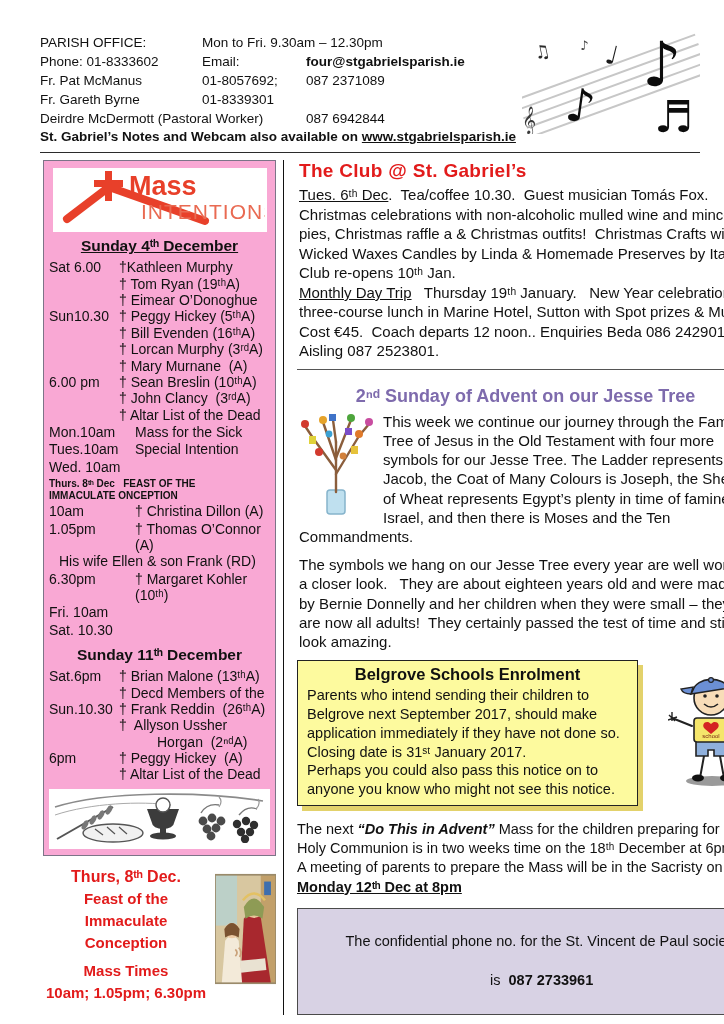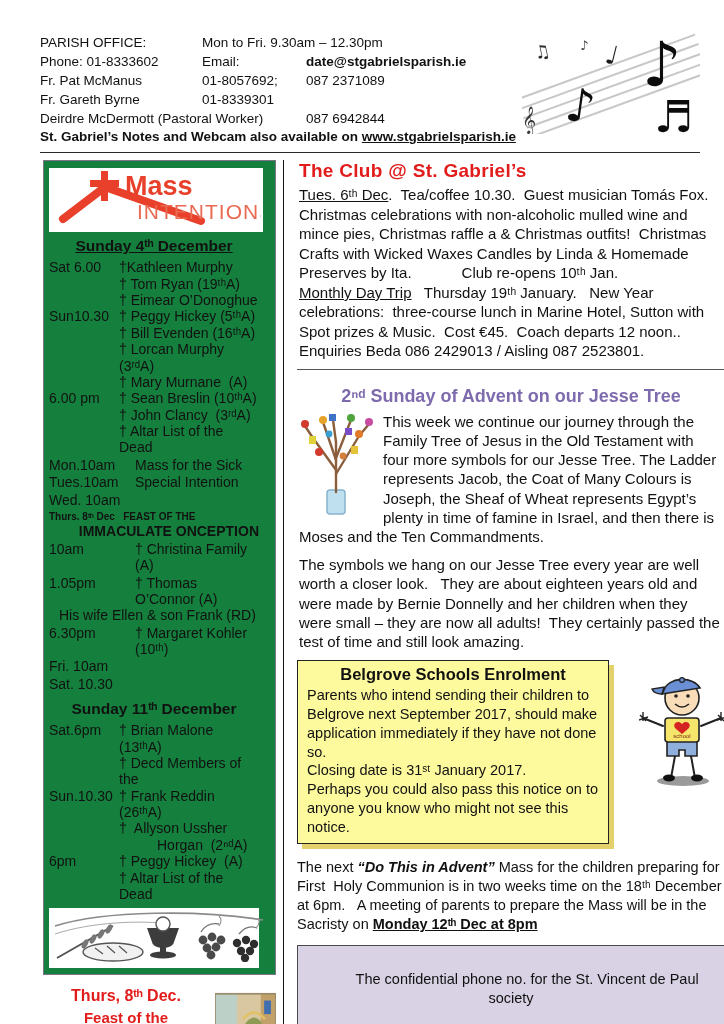--- a/index.html
+++ b/index.html
@@ -24,29 +24,29 @@
   .hdr-notes .url { text-decoration:underline; }
   .music-art { width:178px; height:110px; flex:none; margin-top:-4px; }
   .header-rule { border:none; border-top:1.6px solid #2b2b2b; margin:5px 0 7px 0; }
 
   
   .main { display:flex; align-items:flex-start; }
   .left-col { width:243px; flex:none; padding-right:7px; }
   .right-col { flex:1; border-left:1.5px solid #111; padding-left:13px; min-height:770px; }
 
   
-  .mi-box { background:#15803d; border:1.6px solid #7d7488; padding:7px 16px 6px 5px; margin-left:3px; }
+  .mi-box { background:#f9a8d4; border:1.6px solid #7d7488; padding:7px 5px 6px 5px; margin-left:3px; }
   .mi-logo-wrap { background:#fff; margin:0 auto 5px auto; width:214px; padding:1px 0; }
   .mi-title { font-weight:bold; text-decoration:underline; text-align:center; font-size:15.5px; margin:3px 0 4px 0; }
   .mi-title2 { font-weight:bold; text-align:center; font-size:15.5px; margin:8px 0 4px 0; }
   .mi-row { display:grid; grid-template-columns:70px 1fr; font-size:14px; line-height:1.17; }
   .mi-row.wd { grid-template-columns:86px 1fr; margin-top:1px; }
   .mi-row span { white-space:pre-wrap; }
   .mi-boldline { font-weight:bold; font-size:10px; line-height:1.2; white-space:pre-wrap; margin-top:3px; }
-  .mi-boldcenter { font-weight:bold; font-size:14px; text-align:right; line-height:1.2; }
+  .mi-boldcenter { font-weight:bold; font-size:10px; text-align:left; line-height:1.2; }
   .mi-indent { font-size:14px; line-height:1.17; padding-left:10px; white-space:pre-wrap; }
   .mi-farindent { font-size:14px; line-height:1.17; padding-left:108px; white-space:pre-wrap; }
   .grapes-wrap { background:#fff; margin-top:6px; padding:2px; }
 
   
   .feast-sec { display:flex; margin-top:9px; margin-left:3px; }
   .feast-text { width:166px; flex:none; color:#e21b1b; font-weight:bold; text-align:center; font-size:15px; line-height:1.45; }
   .feast-text .fl1 { font-size:16px; }
   .feast-text .fl4 { margin-top:7px; }
   .feast-img { margin-left:6px; }
@@ -58,21 +58,21 @@
   .u { text-decoration:underline; }
 
   
   .advent { margin-top:16px; padding:0 2px; }
   .advent-title { color:#7e6bad; font-weight:bold; font-size:18px; text-align:center; margin:6px 0 5px 0; }
   .advent p { font-size:15px; line-height:1.28; margin:0 0 9px 0; white-space:pre-wrap; }
   .tree-art { float:left; width:74px; height:104px; margin:0 10px 2px 0; }
 
   
   .belgrove-row { display:flex; align-items:flex-start; margin-top:2px; }
-  .belgrove { background:#fdfa9e; border:1.6px solid #222; box-shadow:5px 5px 0 #e3d26b; width:312px; flex:none; padding:3px 9px 6px 9px; }
+  .belgrove { background:#fdfa9e; border:1.6px solid #222; box-shadow:5px 5px 0 #e3d26b; width:341px; flex:none; padding:3px 9px 6px 9px; }
   .belgrove h3 { margin:1px 0 2px 0; font-size:16.5px; text-align:center; }
   .belgrove p { margin:0; font-size:14.5px; line-height:1.3; white-space:pre-wrap; }
   .schoolboy-art { margin-left:30px; margin-top:8px; }
 
   
   .dtim { margin-top:14px; font-size:14.5px; line-height:1.32; white-space:pre-wrap; padding-right:2px; }
   .bi { font-weight:bold; font-style:italic; }
   .bu { font-weight:bold; text-decoration:underline; }
 
   
@@ -85,21 +85,21 @@
 
   <div class="header-wrap">
     <div class="header-text">
       <div class="hrow">
         <span class="hc1">PARISH OFFICE:</span>
         <span class="hc3">Mon to Fri. 9.30am – 12.30pm</span>
       </div>
       <div class="hrow">
         <span class="hc1">Phone: 01-8333602</span>
         <span class="hc2">Email:</span>
-        <span class="hc3 bold">date@stgabrielsparish.ie</span>
+        <span class="hc3 bold">four@stgabrielsparish.ie</span>
       </div>
       <div class="hrow">
         <span class="hc1">Fr. Pat McManus</span>
         <span class="hc2">01-8057692;</span>
         <span class="hc3">087 2371089</span>
       </div>
       <div class="hrow">
         <span class="hc1">Fr. Gareth Byrne</span>
         <span class="hc3">01-8339301</span>
       </div>
@@ -205,21 +205,21 @@
         <div class="mi-row wd">
             <span>Wed. 10am</span>
             <span></span>
           </div>
 
         <div class="mi-boldline">Thurs. 8ᵗʰ Dec   FEAST OF THE</div>
         <div class="mi-boldcenter">IMMACULATE ONCEPTION</div>
 
         <div class="mi-row wd">
             <span>10am</span>
-            <span>† Christina Family (A)</span>
+            <span>† Christina Dillon (A)</span>
           </div>
         <div class="mi-row wd">
             <span>1.05pm</span>
             <span>† Thomas O’Connor (A)</span>
           </div>
         <div class="mi-indent">His wife Ellen &amp; son Frank (RD)</div>
         <div class="mi-row wd">
             <span>6.30pm</span>
             <span>† Margaret Kohler (10ᵗʰ)</span>
           </div>

